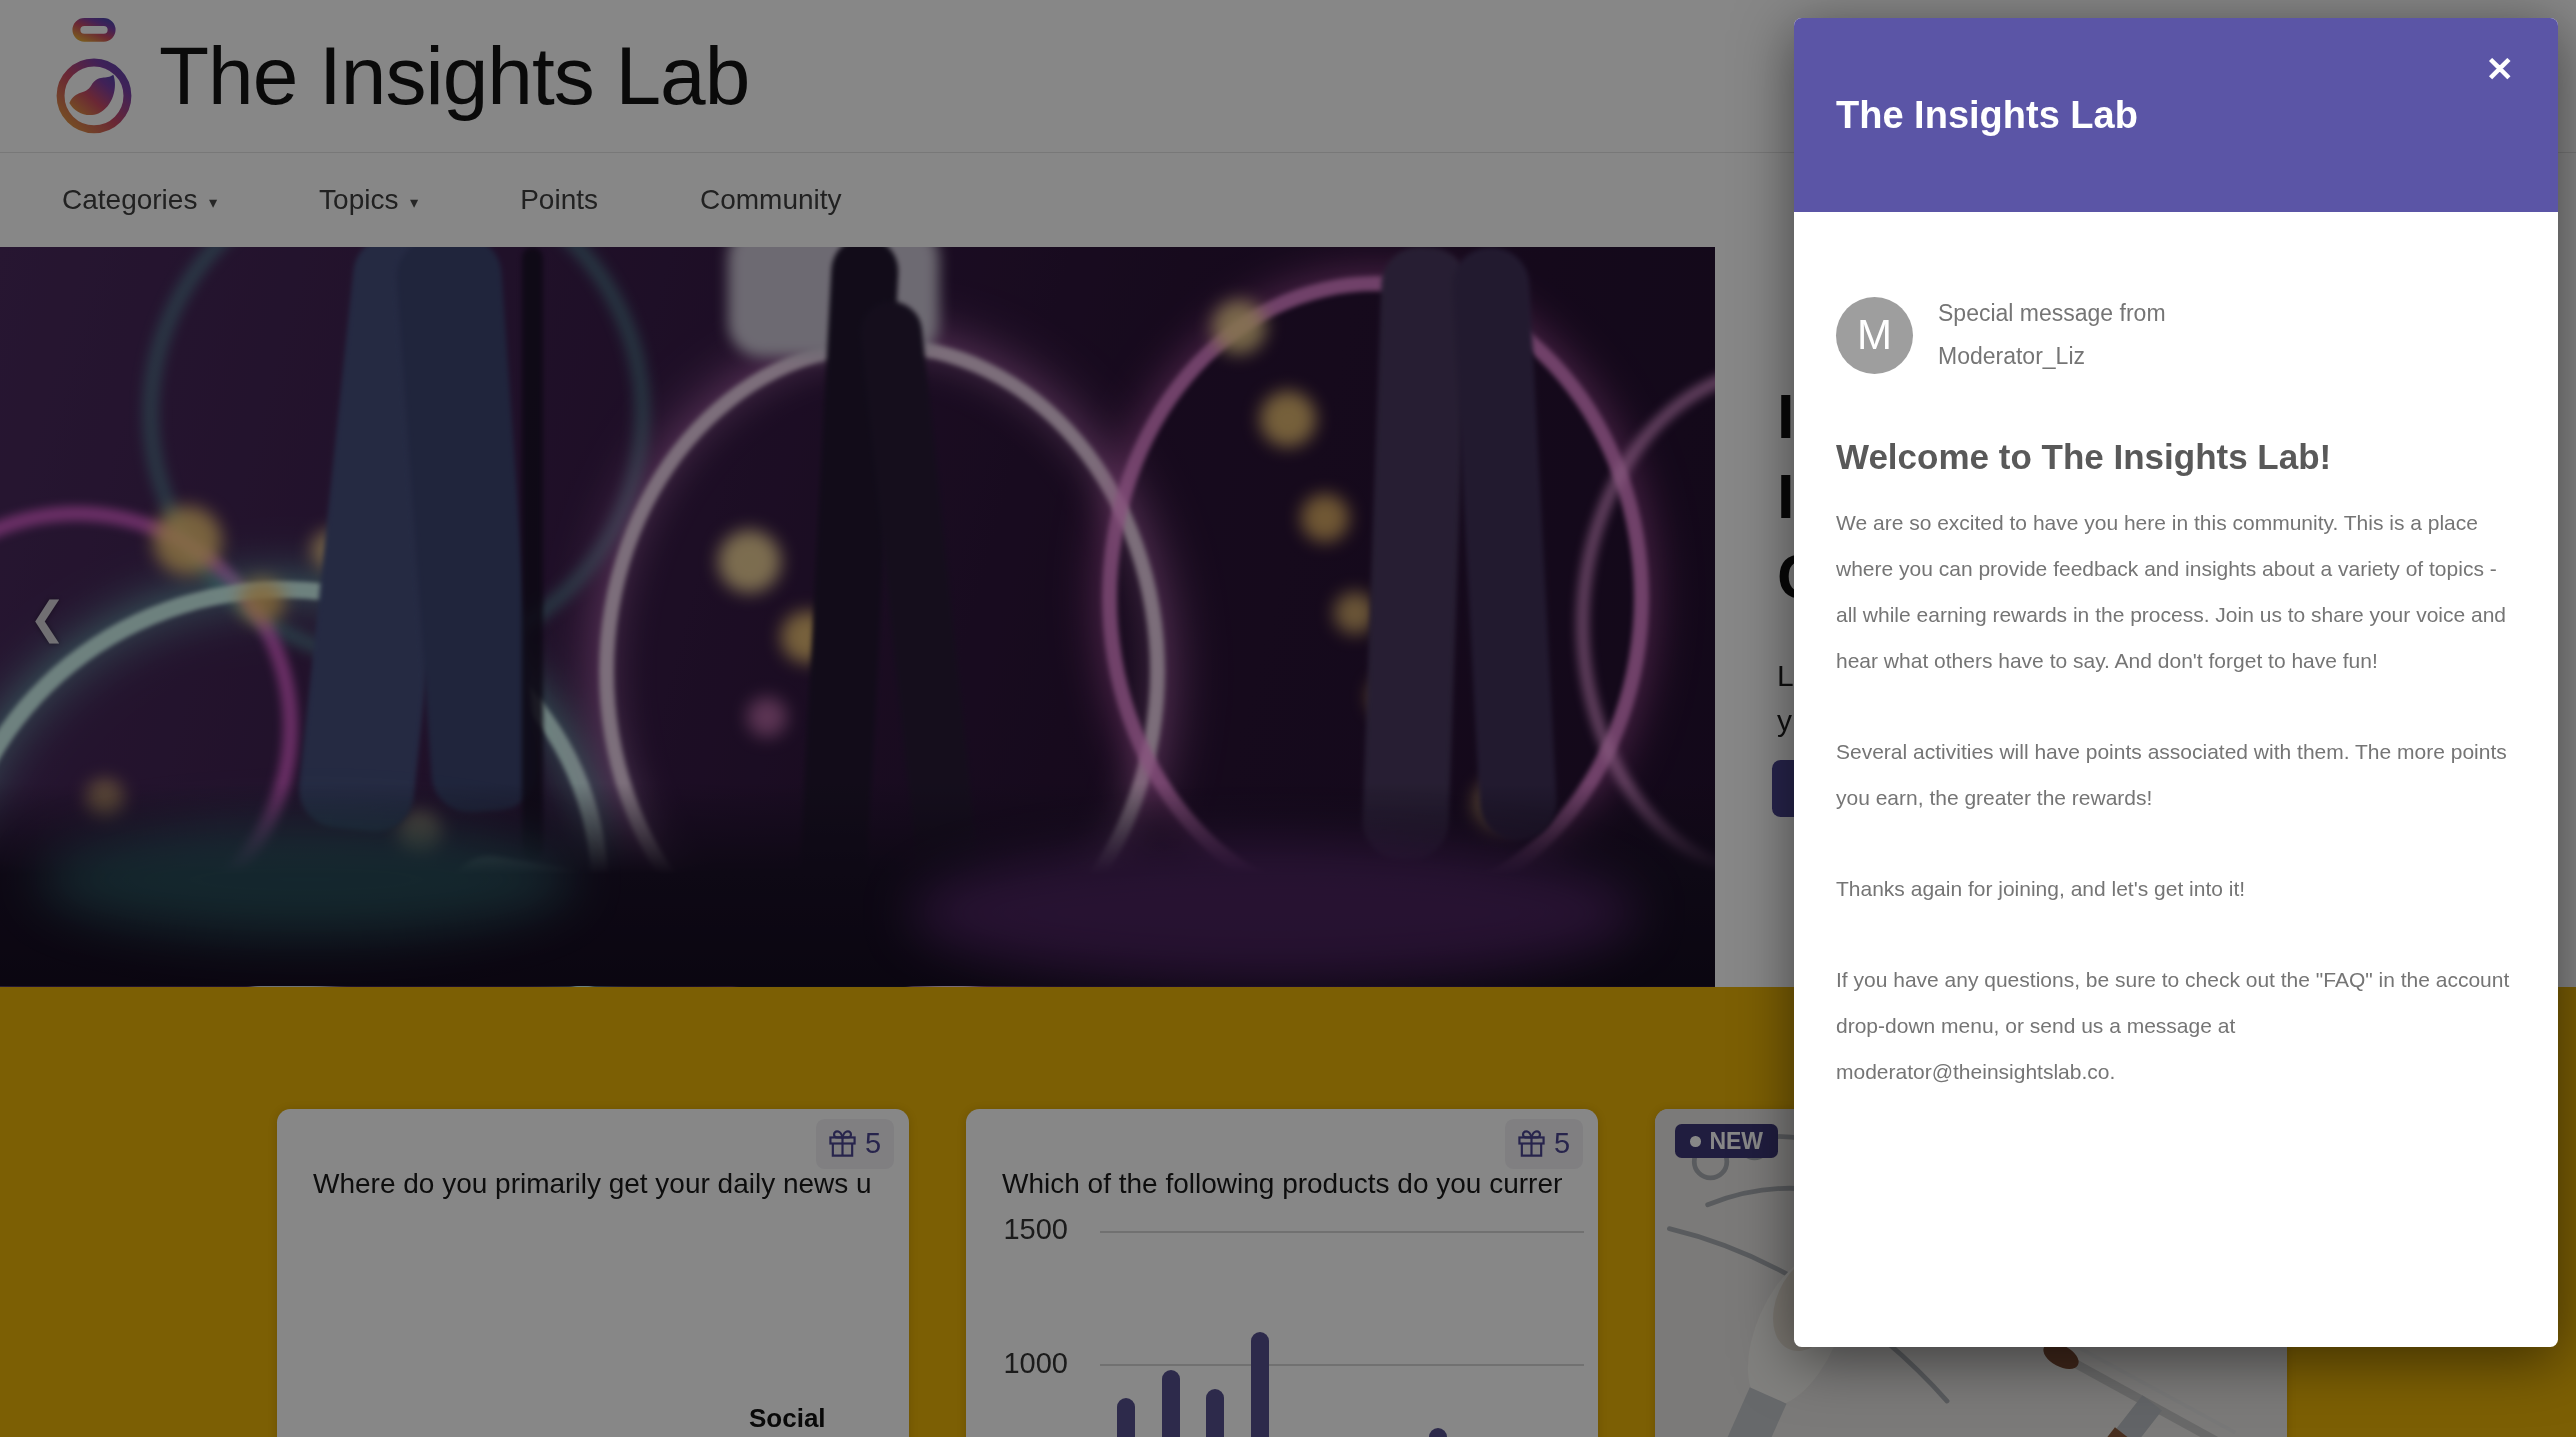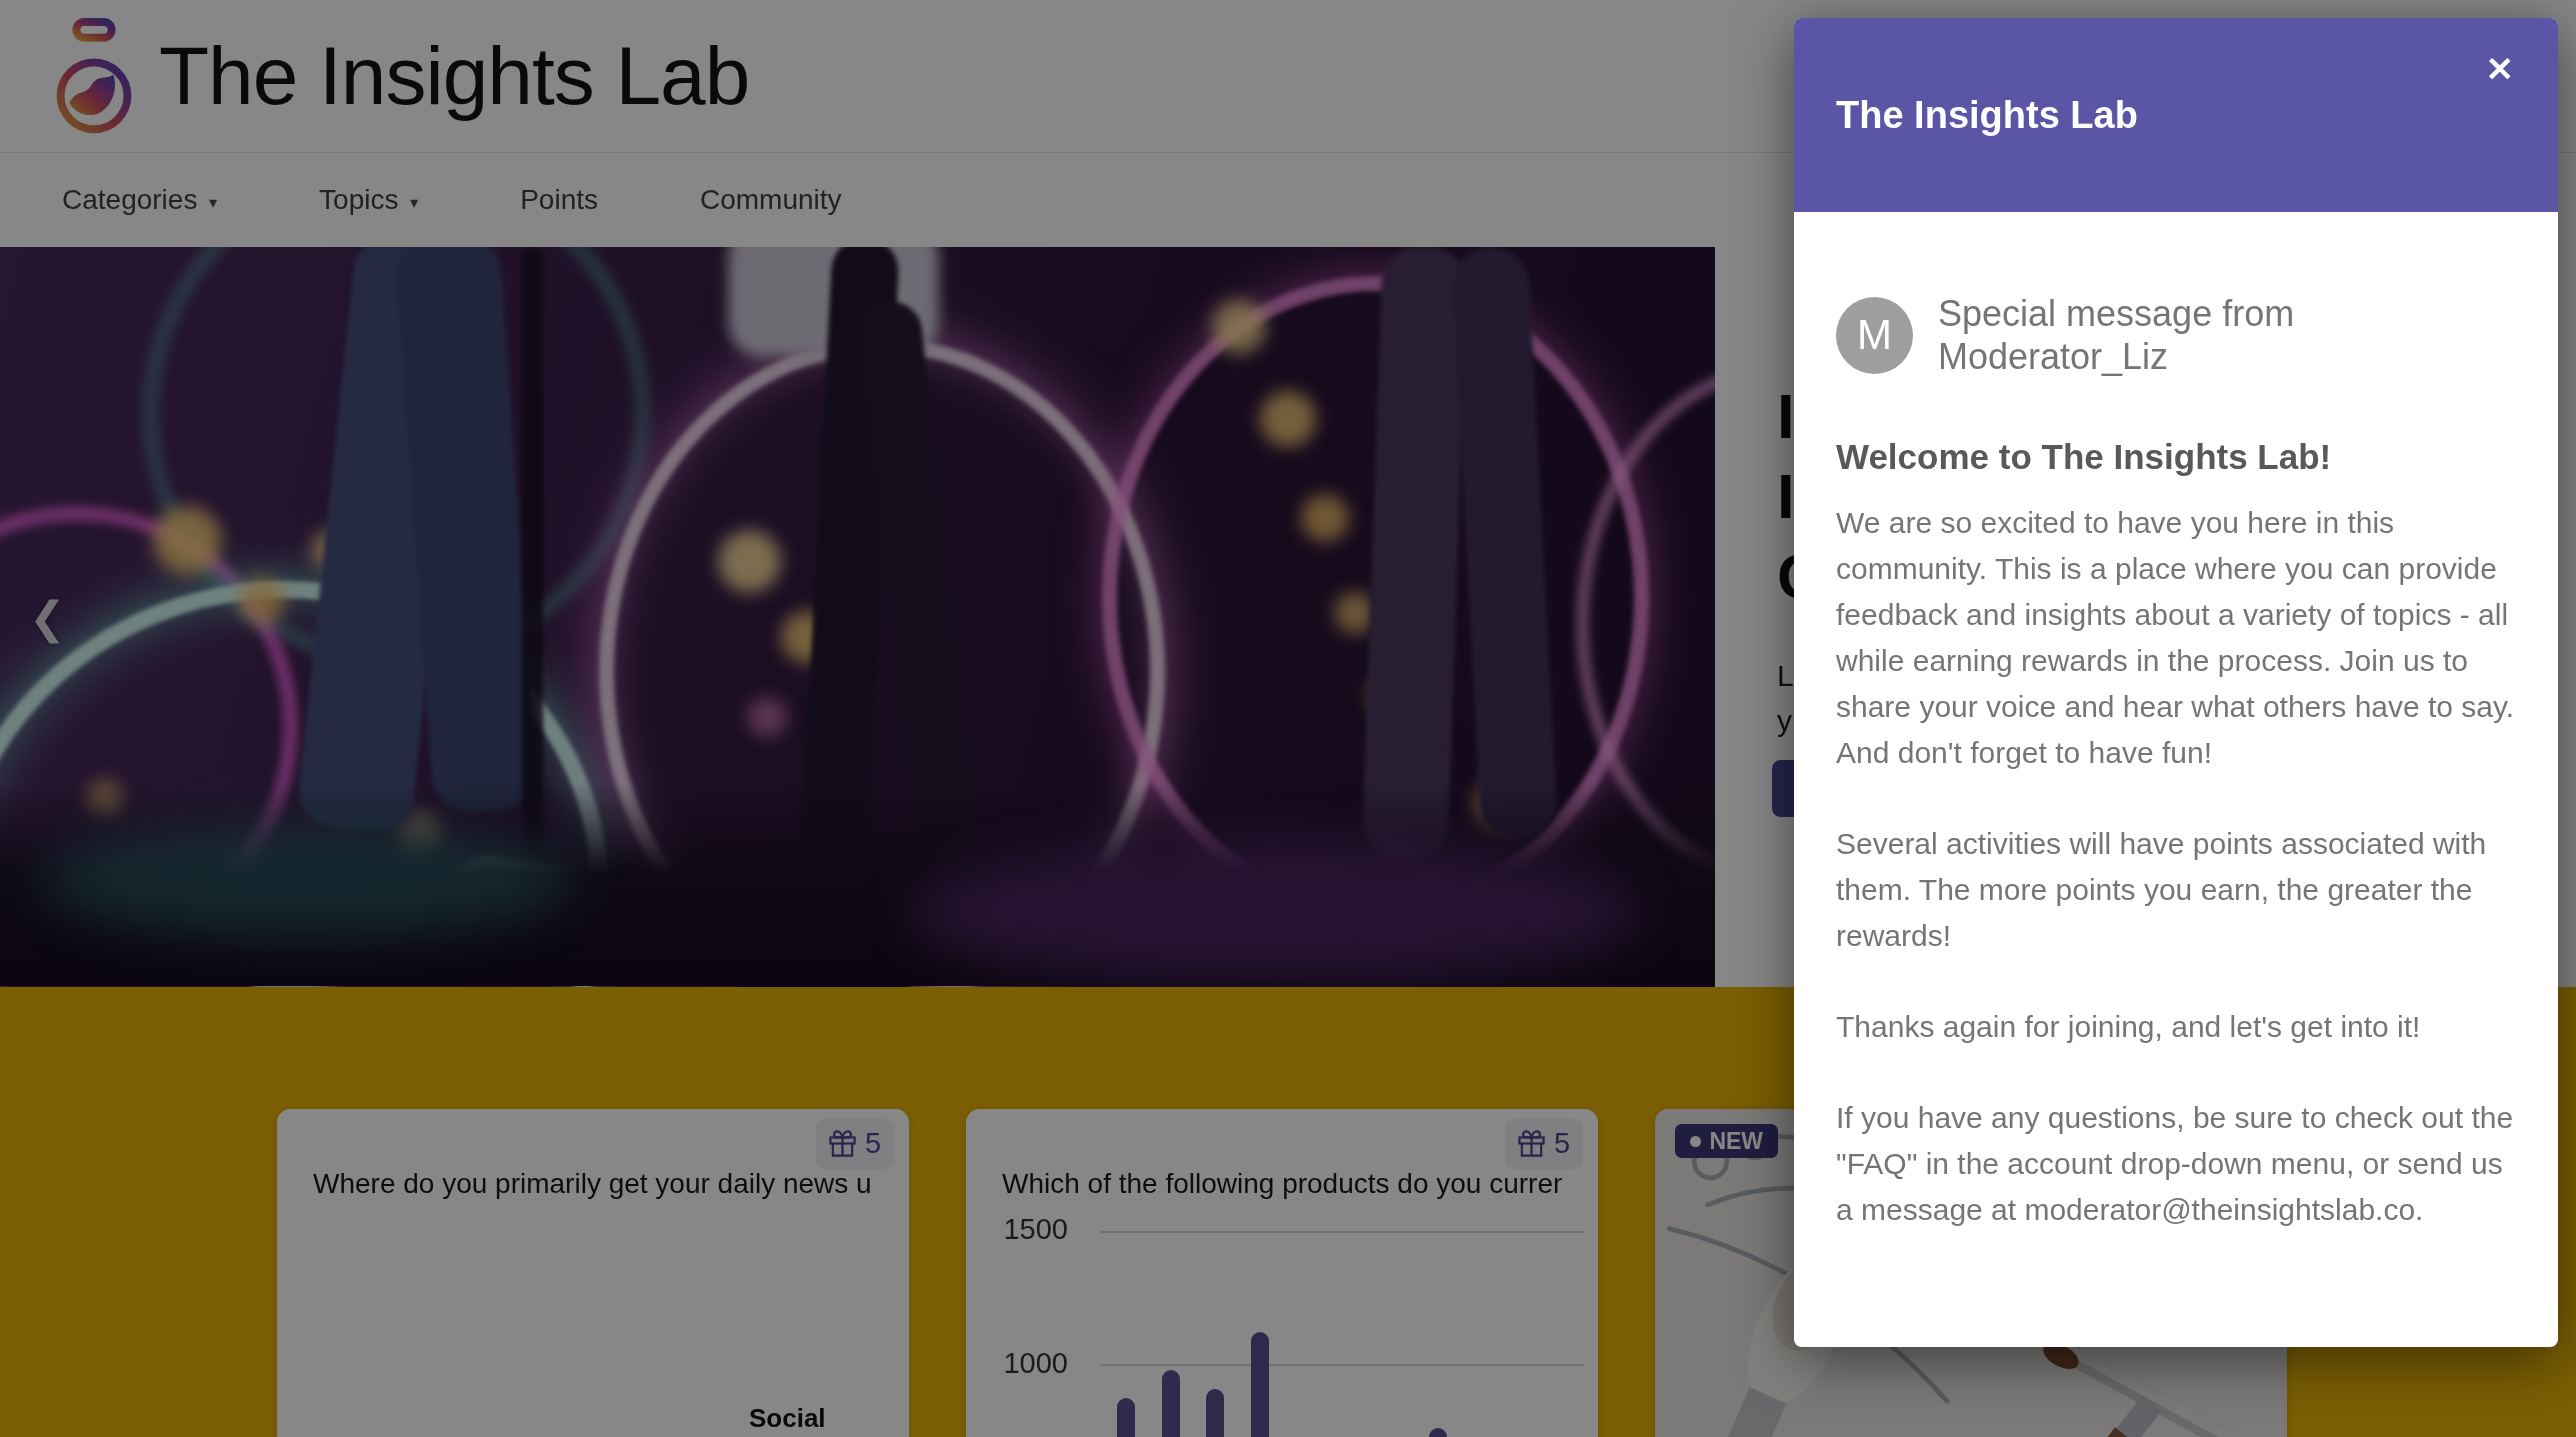--- a/index.html
+++ b/index.html
@@ -70,23 +70,23 @@
   .modal{position:absolute;left:1794px;top:18px;width:764px;height:1329px;background:#fff;
         border-radius:7.7px;z-index:50;box-shadow:0 11.5px 57px rgba(0,0,0,.5);overflow:hidden;}
   .modal-hd{height:194px;background:#5b55a6;color:#fff;display:flex;flex-direction:column;
         justify-content:center;gap:9.6px;padding-left:42px;box-sizing:border-box;
         font-size:38px;font-weight:700;position:relative;}
   .modal-x{position:absolute;top:31px;right:44px;font-size:34px;font-weight:700;cursor:pointer;}
   .modal-bd{padding:0 42px;box-sizing:border-box;}
   .sender{margin-top:80px;display:flex;align-items:center;gap:25px;}
   .avatar{width:77px;height:77px;border-radius:50%;background:#9e9e9e;color:#fff;font-size:42px;
         display:flex;align-items:center;justify-content:center;flex:none;}
-  .sender-txt{font-size:36px;line-height:43px;color:#757575;}
+  .sender-txt{font-size:23px;line-height:43px;color:#757575;}
   .modal-h2{margin:59px 0 0 0;font-size:35px;font-weight:700;color:#595959;}
-  .modal-bd p{margin:45px 0 0 0;font-size:30px;line-height:46px;color:#757575;}
+  .modal-bd p{margin:45px 0 0 0;font-size:21px;line-height:46px;color:#757575;}
   .modal-bd p.first{margin-top:23px;}
 </style>
 </head>
 <body>
 
 <div class="page">
 
   <header class="hdr">
     <svg viewBox="0 0 100 132">
       <defs>

